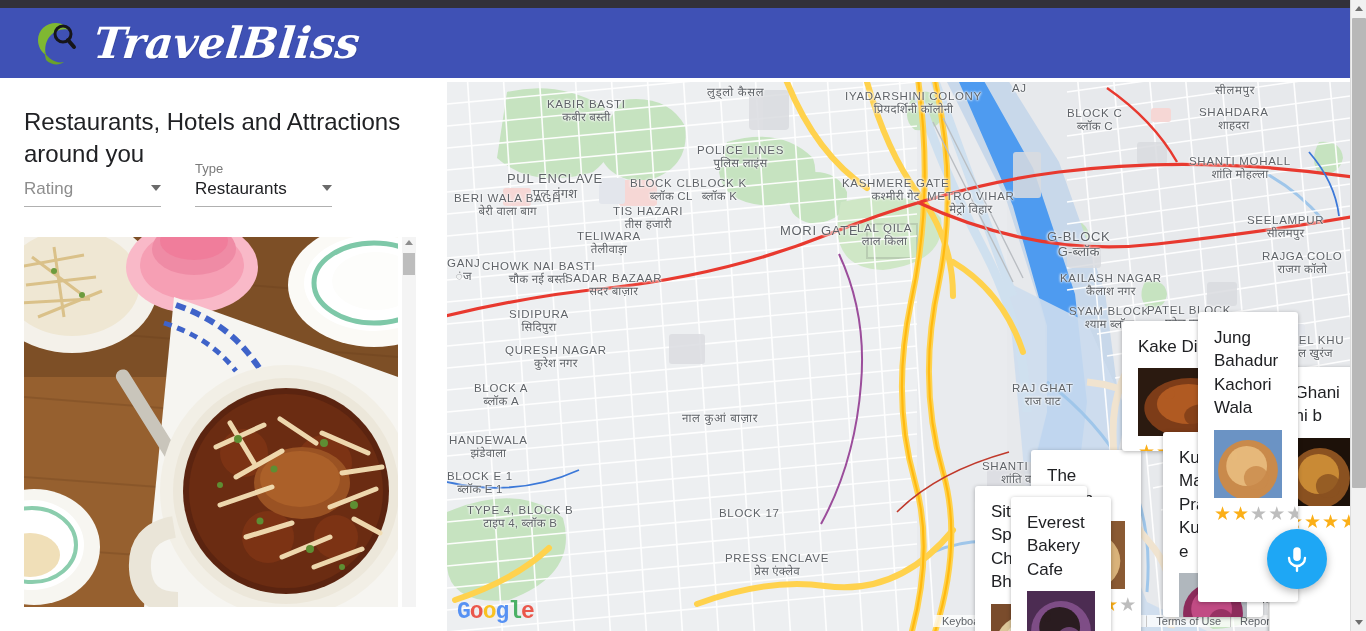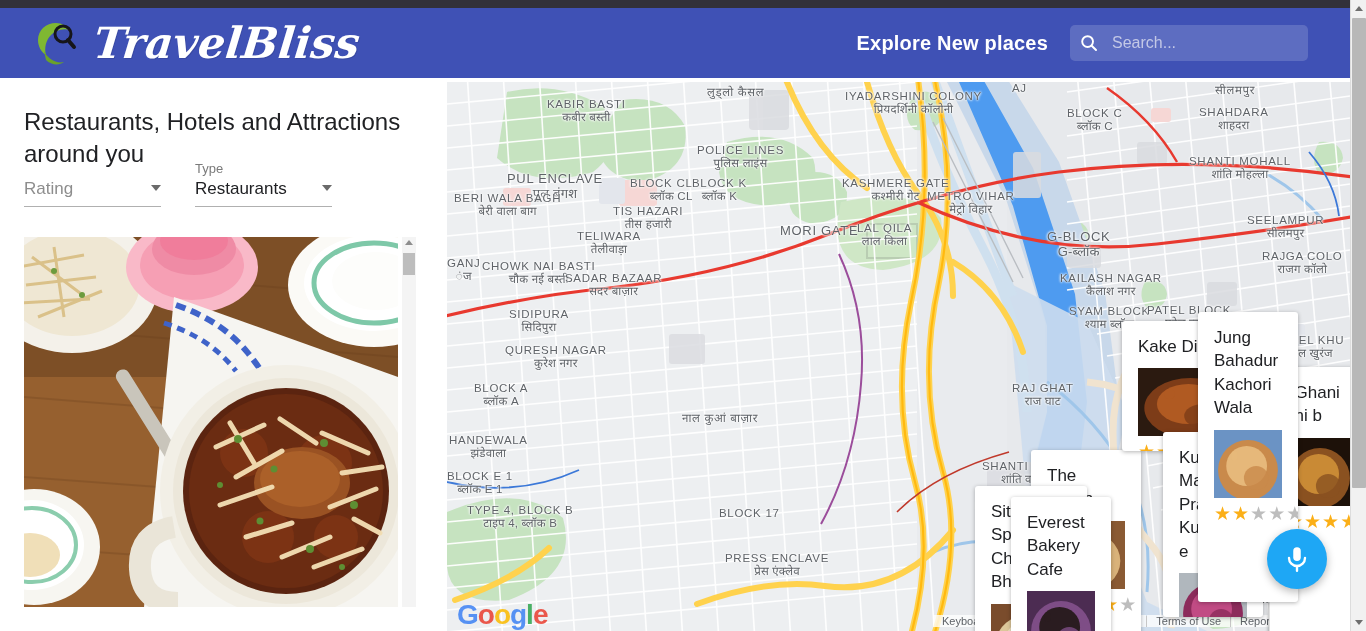--- a/index.html
+++ b/index.html
@@ -141,22 +141,22 @@
   .map-label {
     position: absolute; color: #5f6368; font-size: 11.5px;
     letter-spacing: 0.7px; text-align: center; white-space: nowrap;
     text-shadow: 0 0 3px #fff, 0 0 3px #fff, 0 0 2px #fff;
     pointer-events: none; line-height: 1.15;
   }
   .map-label .dev { letter-spacing: 0.2px; display: block; }
   .map-label.big { font-size: 13px; }
 
   .gmlogo {
-    position: absolute; left: 10px; bottom: 0;
-    font-family: Liberation Sans, sans-serif; font-size: 28px; font-weight: bold;
+    position: absolute; left: 10px; bottom: 6px;
+    font-family: Liberation Mono, monospace; font-size: 23px; font-weight: bold;
     letter-spacing: -1px; opacity: .88;
   }
   .gmlogo span:nth-child(1){color:#4285F4;} .gmlogo span:nth-child(2){color:#EA4335;}
   .gmlogo span:nth-child(3){color:#FBBC05;} .gmlogo span:nth-child(4){color:#4285F4;}
   .gmlogo span:nth-child(5){color:#34A853;} .gmlogo span:nth-child(6){color:#EA4335;}
 
   .map-footer {
     position: absolute; left: 0; bottom: 0; width: 903px; height: 20px;
     display: flex; align-items: center; justify-content: flex-end;
     font-size: 11px; color: #5f6368; padding-right: 8px;
@@ -203,30 +203,20 @@
           <path d="M44 24 A20 20 0 0 1 16 45 A20 20 0 0 0 44 24 Z" fill="#8cc63e"></path>
           <path d="M8 23 C8 13 16 6 26 6 C32 6 37 9 40 13 C33 11 26 13 21 18 C16 23 14 31 16 38 C11 35 8 29 8 23 Z" fill="#7fb832"></path>
           <path d="M14 34 C18 42 26 47 34 45 C29 49 21 48 16 43 Z" fill="#6aa22a"></path>
           <circle cx="33" cy="17" r="8" fill="none" stroke="#16161a" stroke-width="3"></circle>
           <line x1="38" y1="23" x2="44" y2="30" stroke="#16161a" stroke-width="4" stroke-linecap="round"></line>
         </svg>
       </span>
       <span class="brand-word">TravelBliss</span>
     </div>
 
-    <div class="nav-right">
-      <span class="nav-link">Explore New places</span>
-      <div class="searchbox">
-        <svg width="18" height="18" viewBox="0 0 18 18">
-          <circle cx="7.6" cy="7.6" r="5.4" fill="none" stroke="#ffffff" stroke-width="1.9"></circle>
-          <line x1="11.7" y1="11.7" x2="16" y2="16" stroke="#ffffff" stroke-width="2" stroke-linecap="round"></line>
-        </svg>
-        <input class="search-input" type="text" placeholder="Search..." style="">
-      </div>
-    </div>
   </div>
 
   <div class="left-panel">
     <h1 class="page-title">Restaurants, Hotels and Attractions around you</h1>
 
     <div class="filters">
       <div class="field">
         <div class="field-row">
           <span class="field-value placeholder">Rating</span>
           <span class="caret"></span>

